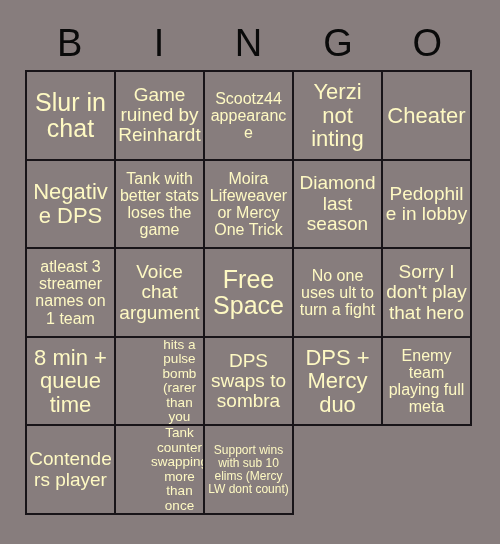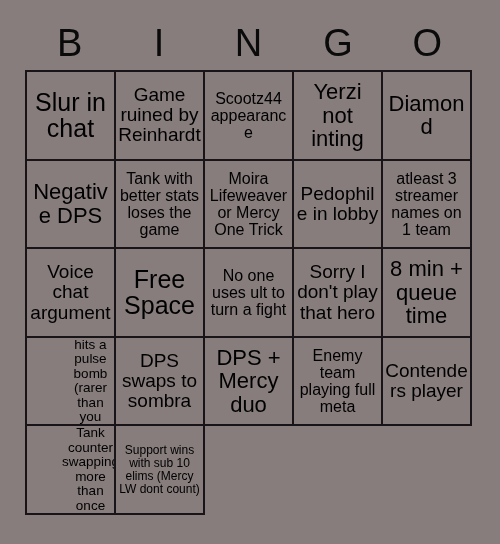--- a/index.html
+++ b/index.html
@@ -68,21 +68,21 @@
     align-items: center;
     justify-content: center;
     text-align: center;
     padding: 1px 2px;
     overflow: hidden;
   }
 
   .bingo-cell .cell-text {
     display: block;
     width: 100%;
-    color: #000000;
+    color: #fef9c3;
     line-height: 1.07;
     word-wrap: break-word;
     font-family: "Liberation Sans", sans-serif;
   }
 
   
   .sz-xxl .cell-text { font-size: 25px; }
   .sz-xl  .cell-text { font-size: 22px; }
   .sz-lg  .cell-text { font-size: 19px; }
   .sz-md  .cell-text { font-size: 16px; }
@@ -109,30 +109,33 @@
       <div class="bingo-cell sz-lg">
         <span class="cell-text">Game ruined by Reinhardt</span>
       </div>
       <div class="bingo-cell sz-md">
         <span class="cell-text">Scootz44 appearance</span>
       </div>
       <div class="bingo-cell sz-xl">
         <span class="cell-text">Yerzi not inting</span>
       </div>
       <div class="bingo-cell sz-xl">
-        <span class="cell-text">Diamond</span>
+        <span class="cell-text">Cheater</span>
       </div>
       <div class="bingo-cell sz-xl">
         <span class="cell-text">Negative DPS</span>
       </div>
       <div class="bingo-cell sz-md">
         <span class="cell-text">Tank with better stats loses the game</span>
       </div>
       <div class="bingo-cell sz-md">
         <span class="cell-text">Moira Lifeweaver or Mercy One Trick</span>
+      </div>
+      <div class="bingo-cell sz-lg">
+        <span class="cell-text">Diamond last season</span>
       </div>
       <div class="bingo-cell sz-lg">
         <span class="cell-text">Pedophile in lobby</span>
       </div>
       <div class="bingo-cell sz-md">
         <span class="cell-text">atleast 3 streamer names on 1 team</span>
       </div>
       <div class="bingo-cell sz-lg">
         <span class="cell-text">Voice chat argument</span>
       </div>

